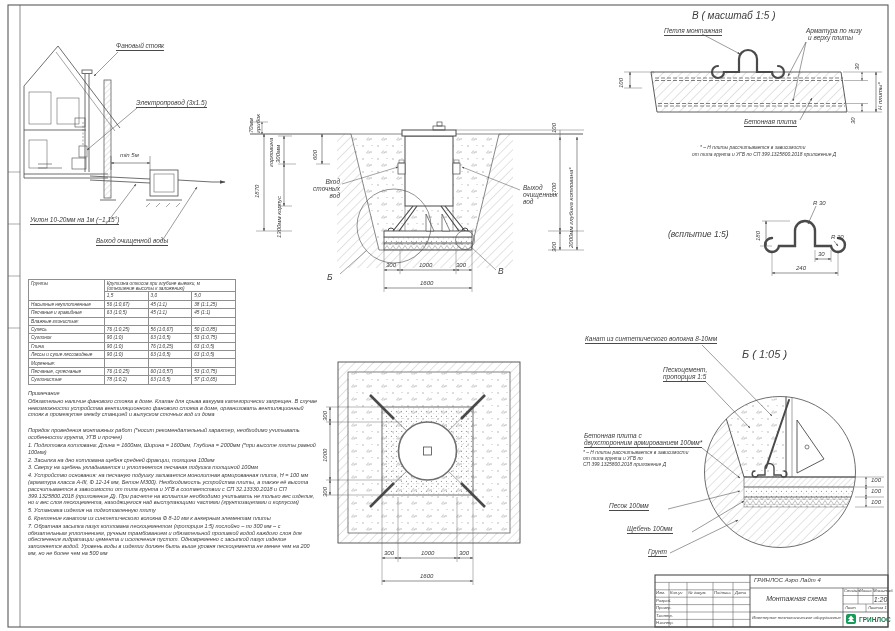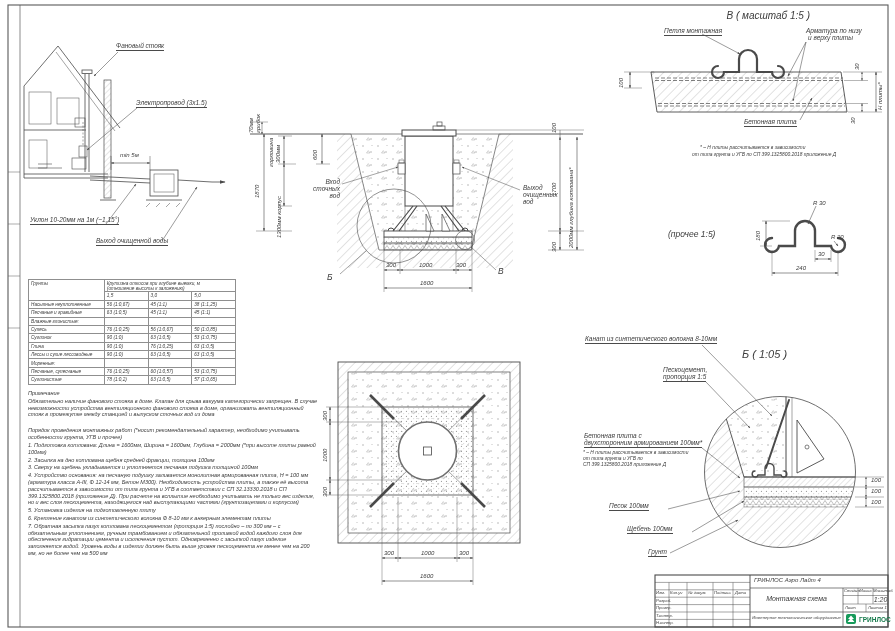--- a/index.html
+++ b/index.html
@@ -335,33 +335,33 @@
 <span class="t d" style="left:420px;top:280px">1600</span>
 <span class="t ra" style="left:300px;top:178px;width:40px">Вход</span>
 <span class="t ra" style="left:300px;top:185px;width:40px">сточных</span>
 <span class="t ra" style="left:300px;top:192px;width:40px">вод</span>
 <span class="t" style="left:523px;top:184px">Выход</span>
 <span class="t" style="left:523px;top:191px">очищенных</span>
 <span class="t" style="left:523px;top:198px">вод</span>
 <span class="t" style="left:327px;top:272px;font-size:8.5px">Б</span>
 <span class="t" style="left:498px;top:266px;font-size:8.5px">В</span>
 
-<span class="t big" style="left:660px;top:10px;width:150px;text-align:right">В ( масштаб 1:5 )</span>
+<span class="t big" style="left:692px;top:10px;width:150px;text-align:left">В ( масштаб 1:5 )</span>
 <span class="t u" style="left:664px;top:27px">Петля монтажная</span>
 <span class="t" style="left:806px;top:27px">Арматура по низу</span>
 <span class="t" style="left:808px;top:34px">и верху плиты</span>
 <span class="t u" style="left:744px;top:118px">Бетонная плита</span>
 <span class="t d r" style="left:618px;top:88px">100</span>
 <span class="t d r" style="left:854px;top:70px">30</span>
 <span class="t d r" style="left:850px;top:124px">30</span>
 <span class="t d r" style="left:877px;top:110px">Н плиты*</span>
 <span class="t s" style="left:700px;top:145px">* – Н плиты рассчитывается в зависимости</span>
 <span class="t s" style="left:692px;top:152px">от типа грунта и УГВ по СП 399.1325800.2018 приложение Д</span>
 
-<span class="t" style="left:668px;top:229px;font-size:8.5px">(прочее 1:5)</span>
+<span class="t" style="left:668px;top:229px;font-size:8.5px">(всплытие 1:5)</span>
 <span class="t d" style="left:813px;top:200px">R 30</span>
 <span class="t d" style="left:831px;top:234px">R 20</span>
 <span class="t d r" style="left:755px;top:241px">180</span>
 <span class="t d" style="left:818px;top:251px">30</span>
 <span class="t d" style="left:796px;top:265px">240</span>
 
 <span class="t u" style="left:585px;top:335px">Канат из синтетического волокна 8-10мм</span>
 <span class="t" style="left:742px;top:348px;font-size:11px">Б ( 1:05 )</span>
 <span class="t" style="left:663px;top:366px">Пескоцемент,</span>
 <span class="t u" style="left:663px;top:373px">пропорция 1:5</span>

